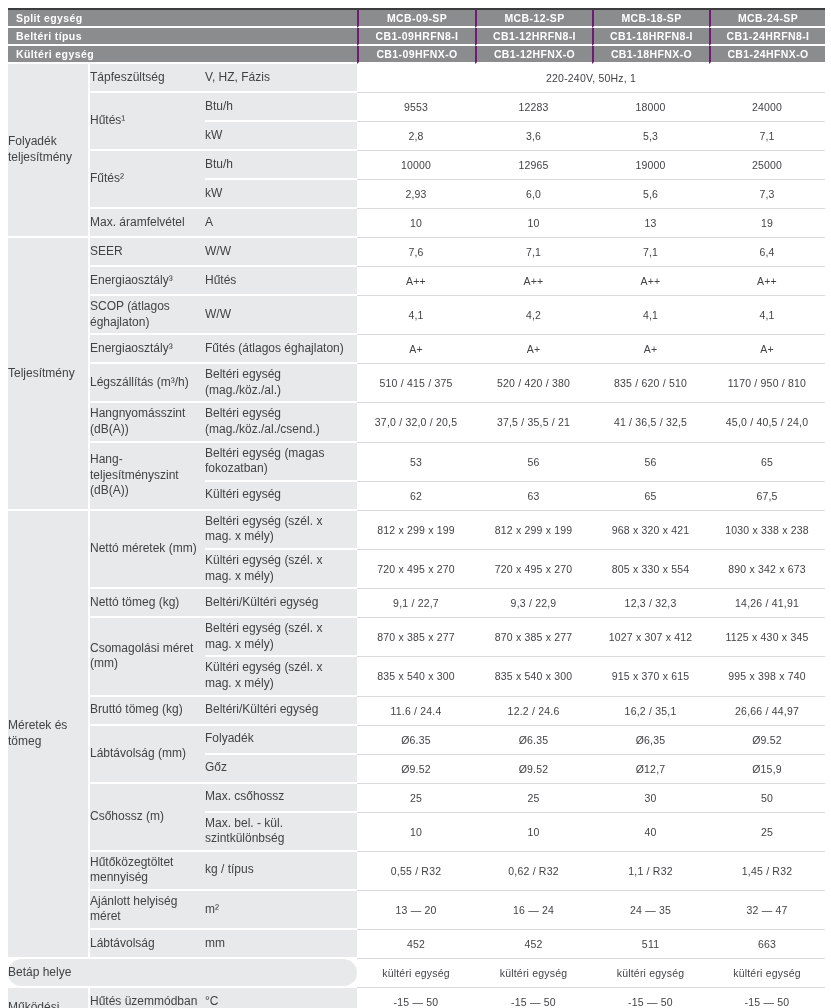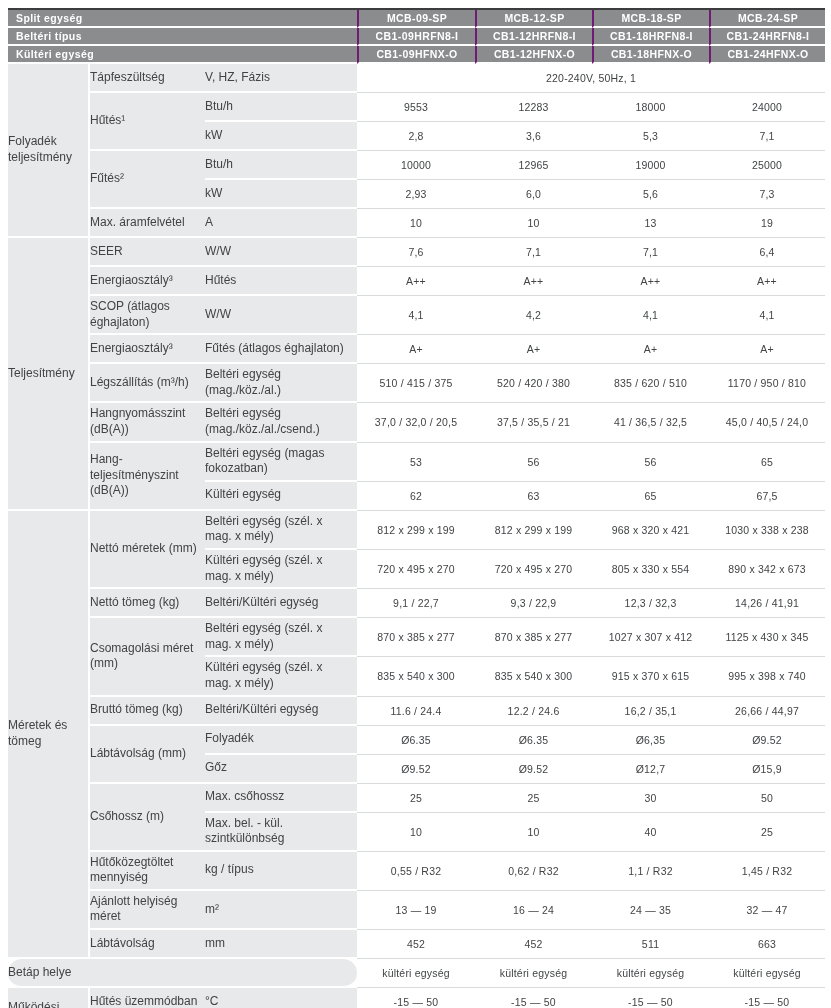--- a/index.html
+++ b/index.html
@@ -270,21 +270,21 @@
           <td class="a" rowspan="1">Hűtőközegtöltet mennyiség</td>
           <td class="u">kg / típus</td>
           <td class="v">0,55 / R32</td>
           <td class="v">0,62 / R32</td>
           <td class="v">1,1 / R32</td>
           <td class="v">1,45 / R32</td>
         </tr>
         <tr>
           <td class="a" rowspan="1">Ajánlott helyiség méret</td>
           <td class="u">m²</td>
-          <td class="v">13 — 19</td>
+          <td class="v">13 — 20</td>
           <td class="v">16 — 24</td>
           <td class="v">24 — 35</td>
           <td class="v">32 — 47</td>
         </tr>
         <tr>
           <td class="a" rowspan="1">Lábtávolság</td>
           <td class="u">mm</td>
           <td class="v">452</td>
           <td class="v">452</td>
           <td class="v">511</td>

